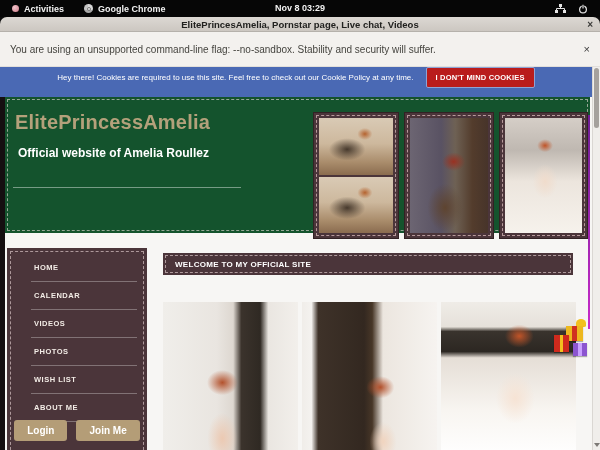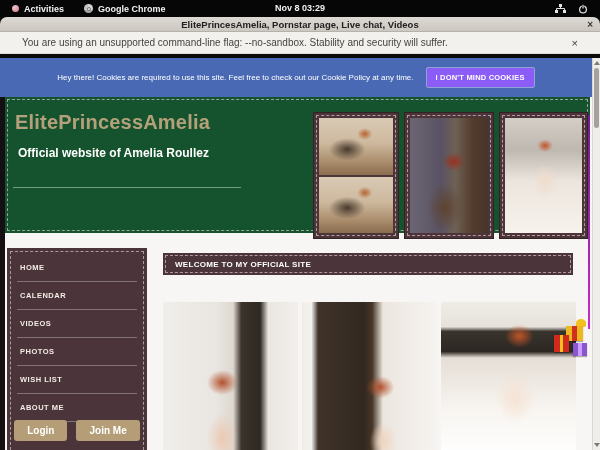--- a/index.html
+++ b/index.html
@@ -20,35 +20,35 @@
   .tb-right{display:flex;align-items:center;gap:12px;}
 
   
   .titlebar{position:absolute;left:0;top:17px;width:600px;height:15px;
             background:linear-gradient(#dcd8d3,#ccc7c1);border-radius:7px 7px 0 0;
             border-bottom:1px solid #b5b1ab;box-sizing:border-box;z-index:49;
             text-align:center;font-size:9.5px;font-weight:bold;color:#21211f;line-height:15px;cursor:default;}
   .tb-close{position:absolute;right:7px;top:0;font-size:10px;font-weight:bold;color:#3a3a38;cursor:pointer;line-height:15px;}
 
   
-  .infobar{position:absolute;left:0;top:32px;width:600px;height:22px;background:#f3f1ee;
+  .infobar{position:absolute;left:0;top:32px;width:600px;height:35px;background:#f3f1ee;
            border-bottom:1px solid #e2dfdb;box-sizing:border-box;z-index:48;
-           display:flex;align-items:center;justify-content:space-between;padding:0 22px;
+           display:flex;align-items:center;justify-content:space-between;padding:0 10px;
            font-size:10px;color:#45443f;}
   .ib-close{font-size:11px;color:#3c3c3c;cursor:pointer;}
 
   
   .pagebg{position:absolute;left:0;top:97px;width:592px;height:353px;background:#f7f6f4;}
   .edge-strip{position:absolute;left:0;top:97px;width:5px;height:353px;background:#150f11;}
 
   
   .cookiebar{position:absolute;left:0;top:58px;width:592px;height:39px;background:#4a69b4;z-index:20;
              display:flex;align-items:center;justify-content:center;gap:12px;
              color:#fff;font-size:8px;}
-  .cookie-btn{background:#8b5cf6;border:1px solid #8fa3d4;border-radius:2px;color:#fff;
+  .cookie-btn{background:#b91c1c;border:1px solid #8fa3d4;border-radius:2px;color:#fff;
               font-family:"Liberation Sans",sans-serif;font-size:7.5px;font-weight:bold;
               letter-spacing:.2px;padding:5px 9px;cursor:pointer;white-space:nowrap;}
 
   
   .siteheader{position:absolute;left:5px;top:97px;width:585px;height:136px;background:#14532d;z-index:5;}
   .siteheader::before{content:"";position:absolute;inset:2px;border:1px dashed rgba(255,235,235,.55);pointer-events:none;}
   .site-title{position:absolute;left:10px;top:14px;font-size:20px;font-weight:bold;color:#b4a17b;
               letter-spacing:.2px;cursor:pointer;}
   .site-subtitle{position:absolute;left:13px;top:49px;font-size:12px;font-weight:bold;color:#ffffff;}
   .brand-hr{position:absolute;left:8px;top:90px;width:228px;height:0;border-top:1px solid rgba(255,255,255,.42);}
@@ -70,21 +70,21 @@
         radial-gradient(ellipse 22px 30px at 45% 78%,#5e4430 0%,rgba(94,68,48,0) 80%),
         linear-gradient(90deg,#6c6572 0%,#595263 40%,#6e6154 58%,#533c2c 80%,#47342a 100%);}
   .ph-c{background:
         radial-gradient(ellipse 11px 9px at 52% 24%,#c05428 0%,rgba(192,84,40,0) 72%),
         radial-gradient(ellipse 16px 22px at 52% 55%,#f0dccc 0%,rgba(240,220,204,0) 78%),
         linear-gradient(180deg,#d5cec7 0%,#bfb8b1 28%,#ece5dd 55%,#f6f2ec 100%);}
 
   
   .sidebar{position:absolute;left:7px;top:248px;width:140px;height:210px;background:#4b353a;z-index:5;}
   .sidebar::before{content:"";position:absolute;inset:3px;border:1px dashed rgba(255,235,235,.55);pointer-events:none;}
-  .menu{position:absolute;left:10px;right:10px;top:6px;}
+  .menu{position:absolute;left:24px;right:10px;top:6px;}
   .mi{height:27px;display:flex;align-items:center;padding:0 3px;
       color:#f3ece6;font-size:7.5px;font-weight:bold;letter-spacing:.5px;
       border-bottom:1px solid rgba(255,255,255,.30);cursor:pointer;}
   .sb-buttons{position:absolute;left:0;right:0;top:172px;display:flex;justify-content:center;gap:9px;}
   .sb-btn{background:#b49d77;border:none;border-radius:3px;color:#fff;
           font-family:"Liberation Sans",sans-serif;font-size:10px;font-weight:bold;
           padding:5px 13px;cursor:pointer;}
 
   
   .welcome{position:absolute;left:163px;top:253px;width:410px;height:22px;background:#4b353a;

